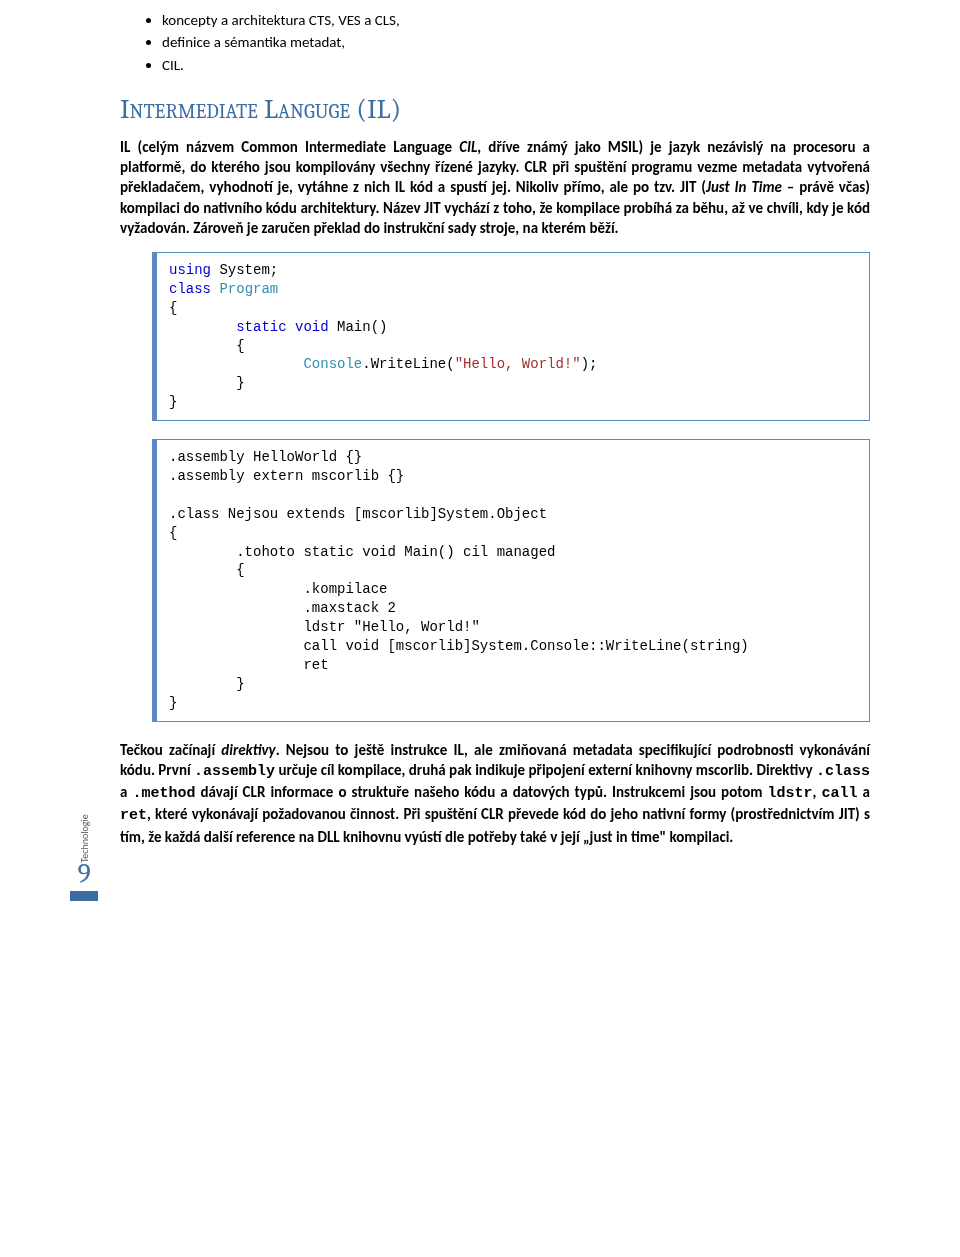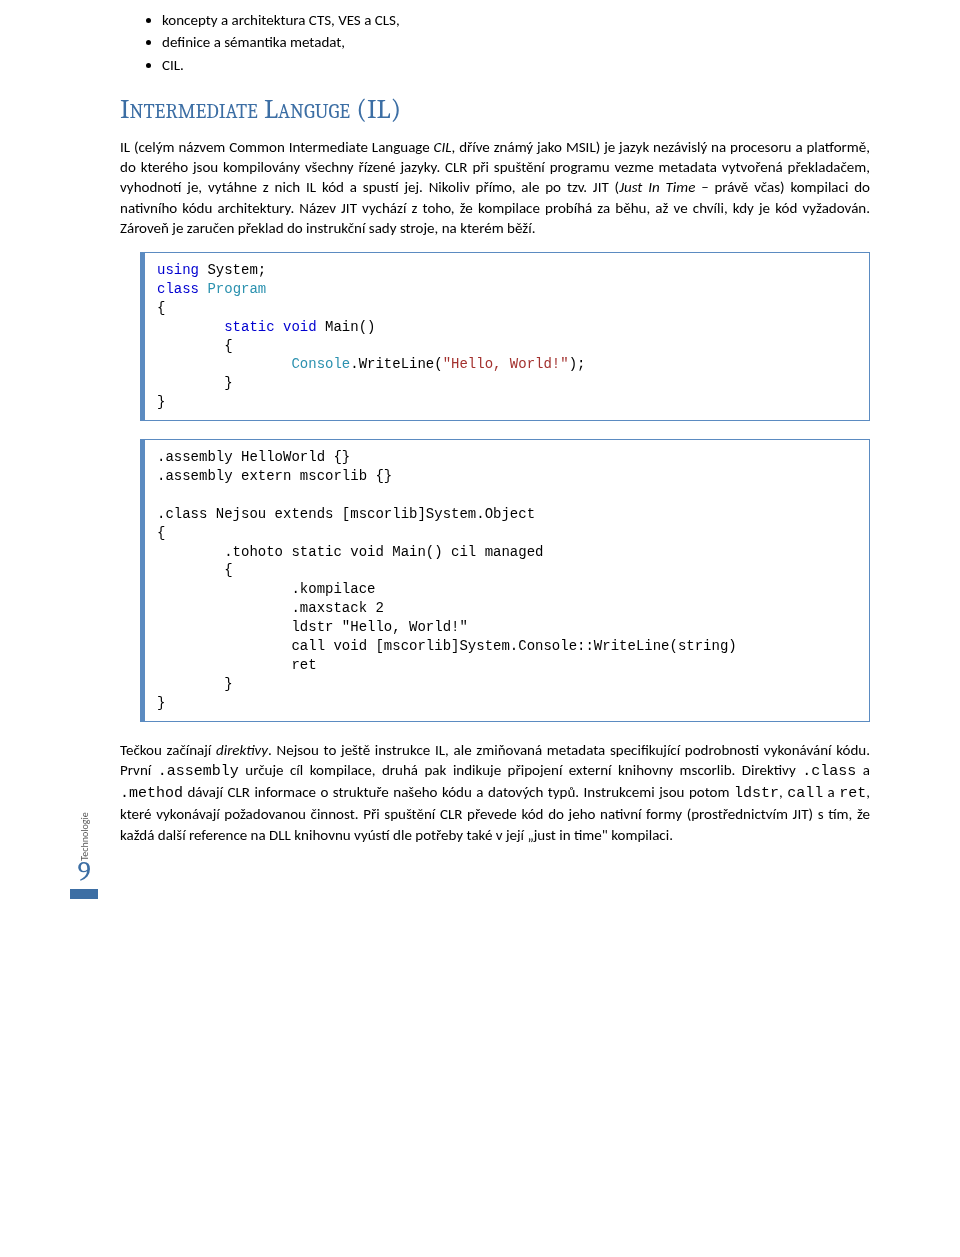--- a/index.html
+++ b/index.html
@@ -30,29 +30,30 @@
     font-variant: small-caps;
     font-weight: 400;
     color: #3c6ea4;
     font-size: 28px;
     margin: 8px 0 12px 0;
   }
   p.body-text {
     margin: 0 0 14px 0;
     line-height: 1.35;
     text-align: justify;
+    font-weight: bold;
   }
   .mono {
     font-family: Consolas, "Courier New", monospace;
   }
   .italic {
     font-style: italic;
   }
   .code-block {
-    margin: 10px 0 18px 20px;
+    margin: 10px 0 18px 32px;
     border: 1px solid #5b8bc1;
     border-left: 5px solid #5b8bc1;
     padding: 8px 12px;
     font-family: Consolas, "Courier New", monospace;
     font-size: 14px;
     white-space: pre;
     line-height: 1.35;
     color: #000;
   }
   .kw { color: #0000d0; }

